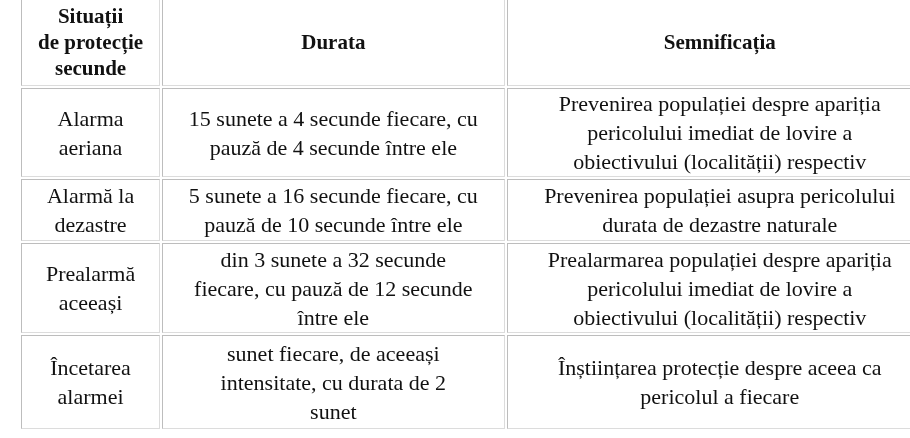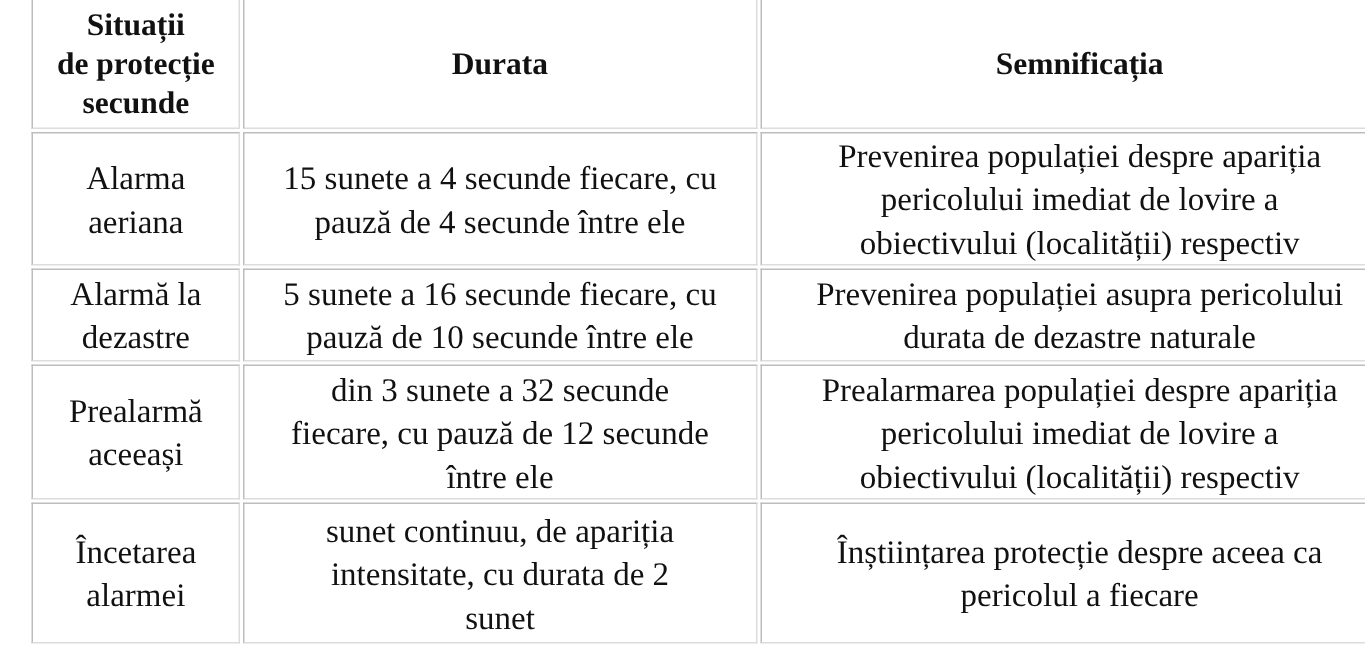--- a/index.html
+++ b/index.html
@@ -115,21 +115,21 @@
         <span class="line">obiectivului (localității) respectiv</span>
       </td>
     </tr>
 
     <tr class="r4">
       <td>
         <span class="line">Încetarea</span>
         <span class="line">alarmei</span>
       </td>
       <td>
-        <span class="line">sunet continuu, de apariția</span>
+        <span class="line">sunet fiecare, de aceeași</span>
         <span class="line">intensitate, cu durata de 2</span>
         <span class="line">sunet</span>
       </td>
       <td>
         <span class="line">Înștiințarea protecție despre aceea ca</span>
         <span class="line">pericolul a fiecare</span>
       </td>
     </tr>
   </tbody>
     </table>

